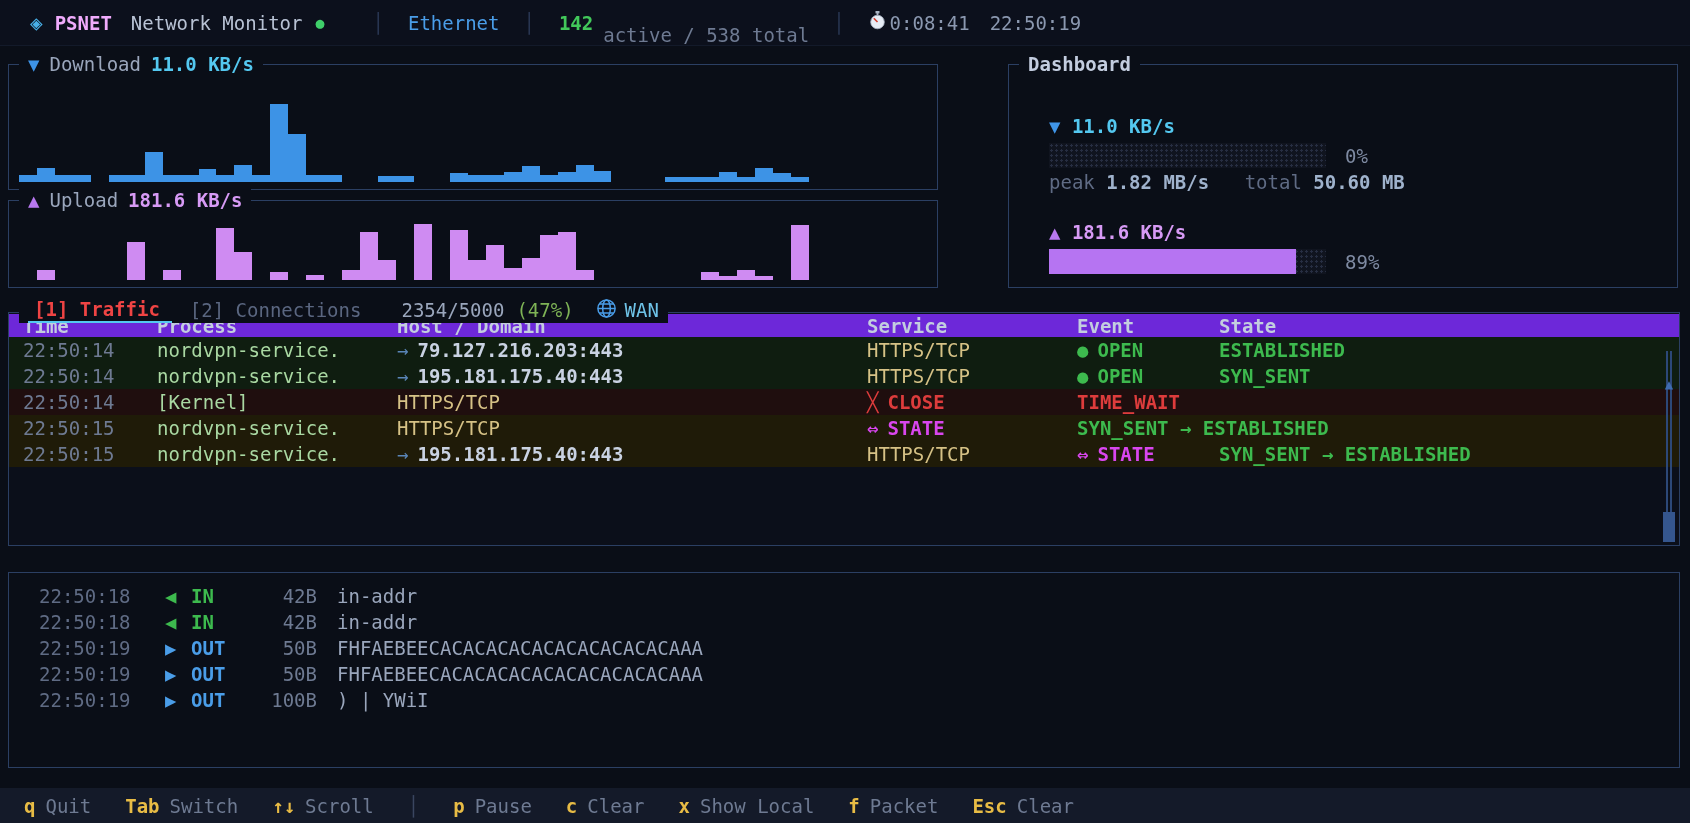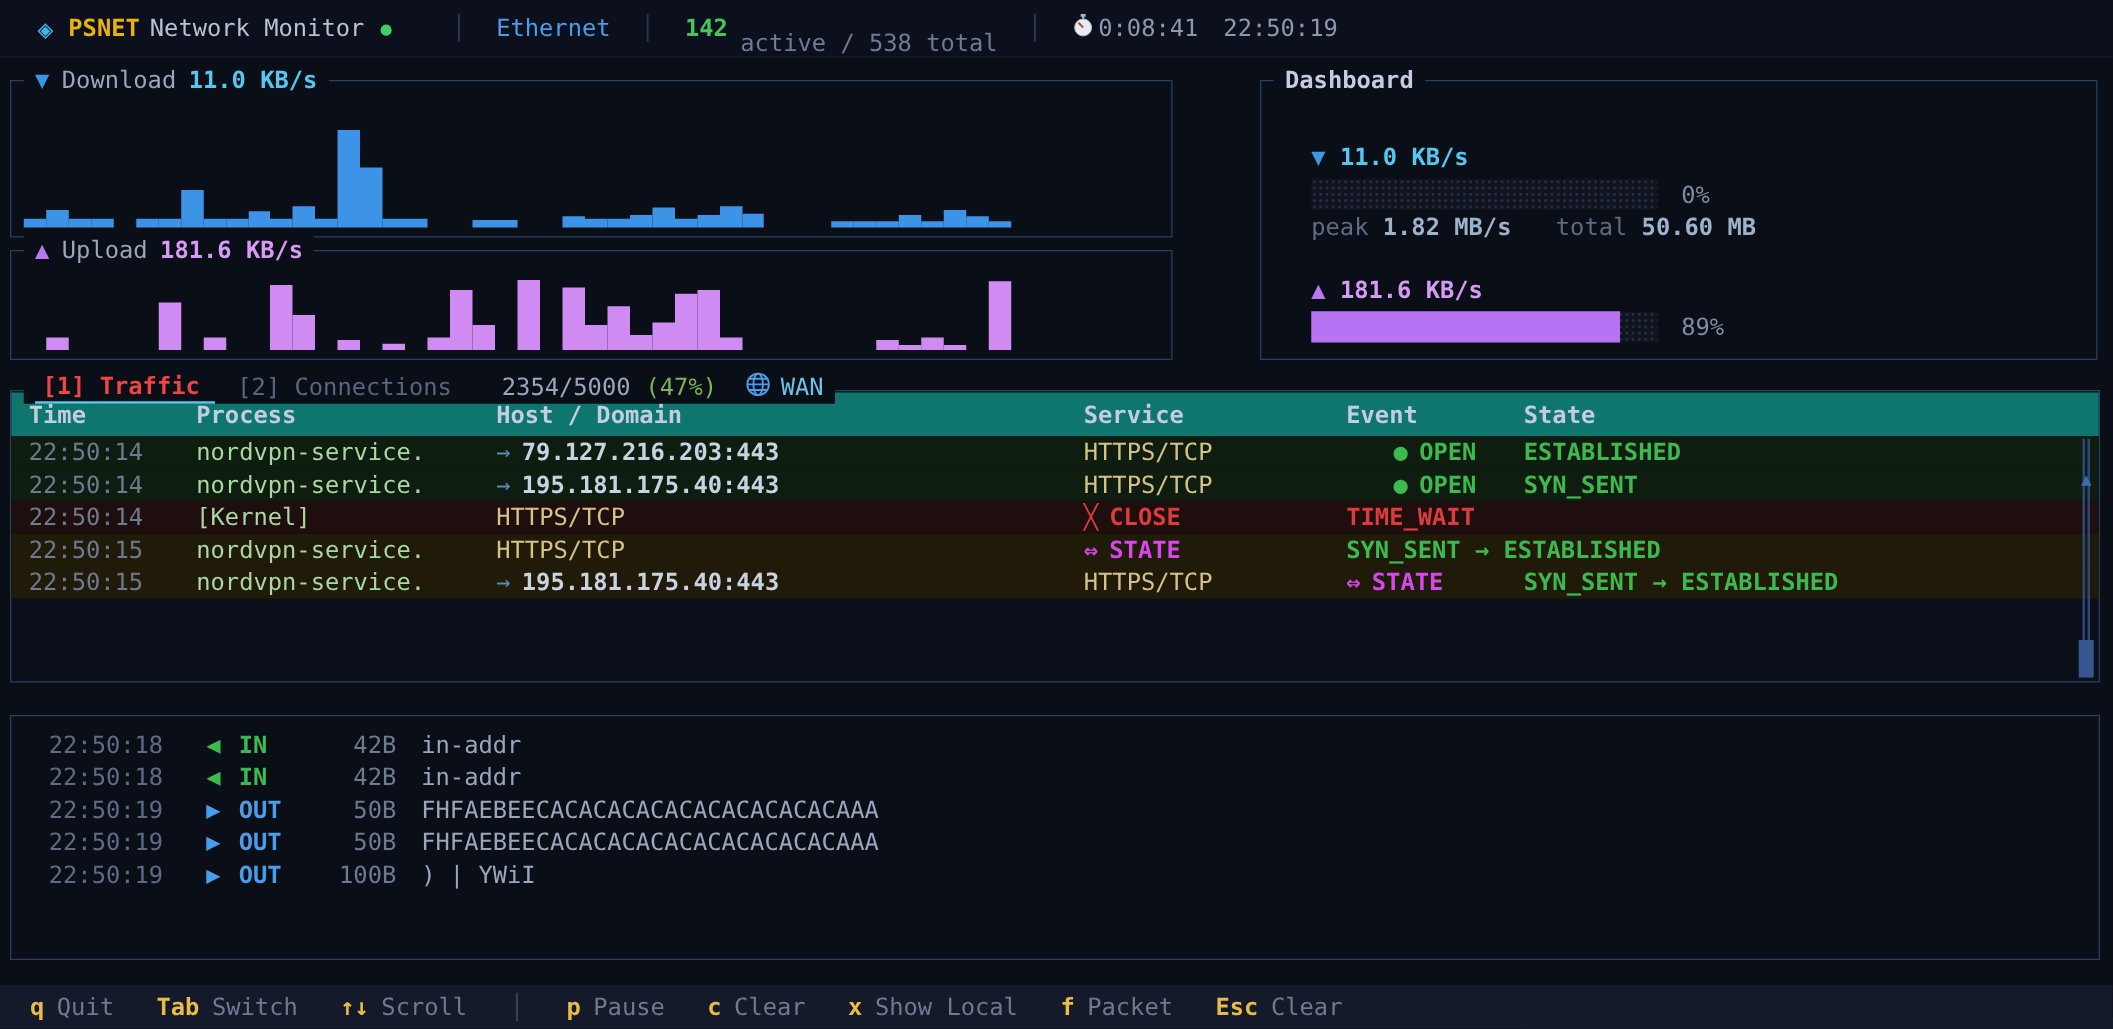--- a/index.html
+++ b/index.html
@@ -3,21 +3,21 @@
 <meta charset="utf-8">
 <style>
   html,body{margin:0;padding:0;background:#0a0e17;width:1690px;height:823px;overflow:hidden;
     font-family:"DejaVu Sans Mono",monospace;font-size:19px;color:#8a94a8;}
   b{font-weight:bold;}
 
   
   #topbar{position:absolute;left:0;top:0;width:1690px;height:46px;background:#0c101c;
     display:flex;align-items:center;padding-left:30px;box-sizing:border-box;border-bottom:1px solid #131a2a;}
   #topbar .logo{color:#48b0e8;font-size:21px;margin-right:12px;}
-  #topbar .appname{color:#eab308;font-weight:bold;margin-right:8px;}
+  #topbar .appname{color:#f0abfc;font-weight:bold;margin-right:19px;}
   #topbar .apptitle{color:#b8c2d4;margin-right:13px;}
   #topbar .dot{color:#3fcf6a;font-size:15px;margin-right:24px;}
   .vsep{color:#2a3854;margin:0 24px;}
   #topbar .iface{color:#4a9de8;}
   #topbar .cnt{color:#42c85a;font-weight:bold;margin-right:10px;}
   #topbar .totals{color:#6e7a92;margin-top:25px;}
   #topbar .uptime,#topbar .clock{color:#8b98b0;}
   #topbar .clock{margin-left:20px;}
   .icon-svg{display:inline-block;vertical-align:middle;}
 
@@ -63,30 +63,30 @@
   #traffic-panel{left:8px;top:312px;width:1672px;height:234px;background:#0b0f1a;}
   #traffic-legend{top:-16px;gap:0;}
   #tab-traffic{color:#ef4444;font-weight:bold;border-bottom:2px solid #54c8f0;padding:0 12px 1px 6px;}
   #tab-conn{color:#5a6680;margin-left:18px;}
   #traffic-cap{color:#9aa6bc;margin-left:40px;}
   #traffic-cap-pct{color:#7eb356;margin-left:12px;}
   #wan-globe{margin-left:22px;}
   #wan-label{color:#6fc3e8;margin-left:8px;}
   .t-grid{display:grid;grid-template-columns:134px 240px 470px 210px 142px 1fr;
     padding-left:14px;align-items:center;height:26px;white-space:nowrap;overflow:hidden;}
-  #t-header{height:35px;background:#0f766e;color:#c3cddf;font-weight:bold;margin-top:1px;}
+  #t-header{height:23px;background:#6d28d9;color:#c3cddf;font-weight:bold;margin-top:1px;}
   .c-time{color:#6e7a92;}
   .c-proc{color:#a9d8a2;}
   .c-host .arr{font-style:normal;color:#5a86b8;margin-right:9px;}
   .c-host .hostname{color:#c9d2e2;font-weight:bold;}
   .c-host .hostname.hl{color:#4dc4f0;}
   .c-svc{color:#d6c286;}
   .c-evt .evt-ico{font-style:normal;margin-right:9px;}
   .c-evt b{letter-spacing:0;}
-  .evt-green{color:#3dba4e;font-weight:bold;text-align:center;}
+  .evt-green{color:#3dba4e;font-weight:bold;}
   .evt-red{color:#dd3c3c;font-weight:bold;}
   .evt-yellow{color:#d946ef;font-weight:bold;}
   .st-green{color:#3dba4e;font-weight:bold;}
   .st-red{color:#dd3c3c;font-weight:bold;}
   .tint-green{background:#0f1d10;}
   .tint-red{background:#1f0e0e;}
   .tint-yellow{background:#1f1b08;}
 
   
   #scrollbar{position:absolute;right:3px;top:38px;bottom:3px;width:14px;}

